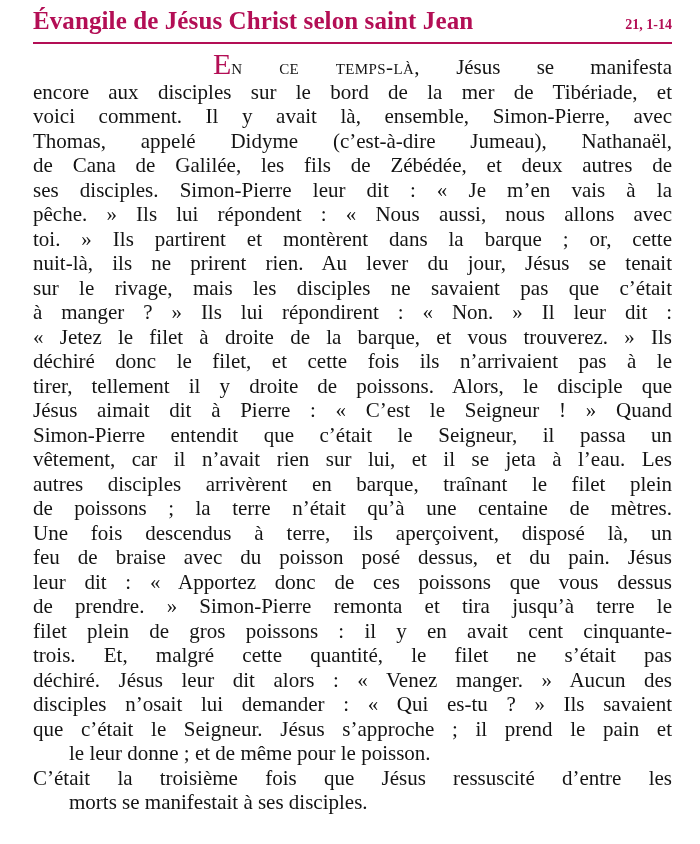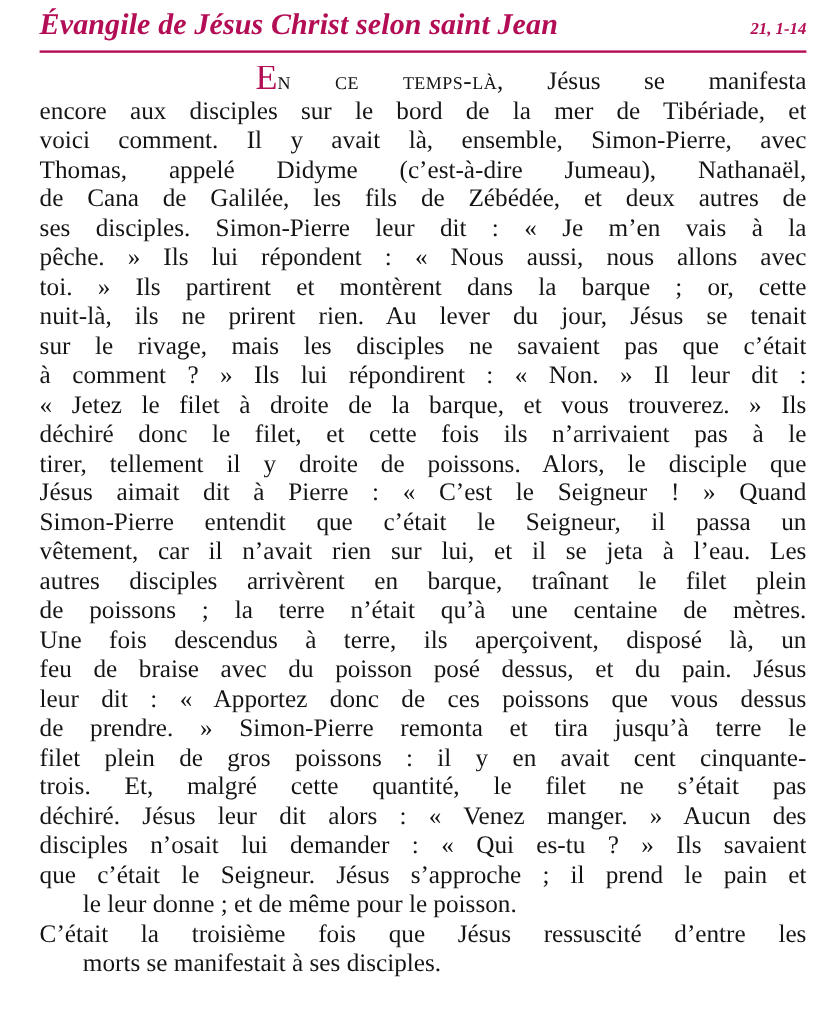--- a/index.html
+++ b/index.html
@@ -20,21 +20,20 @@
     overflow: hidden;
     font-family: "Liberation Serif", serif;
     color: var(--ink);
   }
   .header {
     display: flex;
     justify-content: space-between;
     align-items: baseline;
     color: var(--accent);
     font-weight: bold;
-    font-style: italic;
   }
   .header .title {
     font-size: 25px;
     line-height: 31px;
     letter-spacing: 0.1px;
   }
   .header .reference {
     font-size: 14px;
     line-height: 31px;
   }
@@ -82,21 +81,21 @@
     <div>
         <div class="line jl">encore aux disciples sur le bord de la mer de Tibériade, et</div>
         <div class="line jl">voici comment. Il y avait là, ensemble, Simon-Pierre, avec</div>
         <div class="line jl">Thomas, appelé Didyme (c’est-à-dire Jumeau), Nathanaël,</div>
         <div class="line jl">de Cana de Galilée, les fils de Zébédée, et deux autres de</div>
         <div class="line jl">ses disciples. Simon-Pierre leur dit : « Je m’en vais à la</div>
         <div class="line jl">pêche. » Ils lui répondent : « Nous aussi, nous allons avec</div>
         <div class="line jl">toi. » Ils partirent et montèrent dans la barque ; or, cette</div>
         <div class="line jl">nuit-là, ils ne prirent rien. Au lever du jour, Jésus se tenait</div>
         <div class="line jl">sur le rivage, mais les disciples ne savaient pas que c’était</div>
-        <div class="line jl">à comment ? » Ils lui répondirent : « Non. » Il leur dit :</div>
+        <div class="line jl">à manger ? » Ils lui répondirent : « Non. » Il leur dit :</div>
         <div class="line jl">« Jetez le filet à droite de la barque, et vous trouverez. » Ils</div>
         <div class="line jl">déchiré donc le filet, et cette fois ils n’arrivaient pas à le</div>
         <div class="line jl">tirer, tellement il y droite de poissons. Alors, le disciple que</div>
         <div class="line jl">Jésus aimait dit à Pierre : « C’est le Seigneur ! » Quand</div>
         <div class="line jl">Simon-Pierre entendit que c’était le Seigneur, il passa un</div>
         <div class="line jl">vêtement, car il n’avait rien sur lui, et il se jeta à l’eau. Les</div>
         <div class="line jl">autres disciples arrivèrent en barque, traînant le filet plein</div>
         <div class="line jl">de poissons ; la terre n’était qu’à une centaine de mètres.</div>
         <div class="line jl">Une fois descendus à terre, ils aperçoivent, disposé là, un</div>
         <div class="line jl">feu de braise avec du poisson posé dessus, et du pain. Jésus</div>

